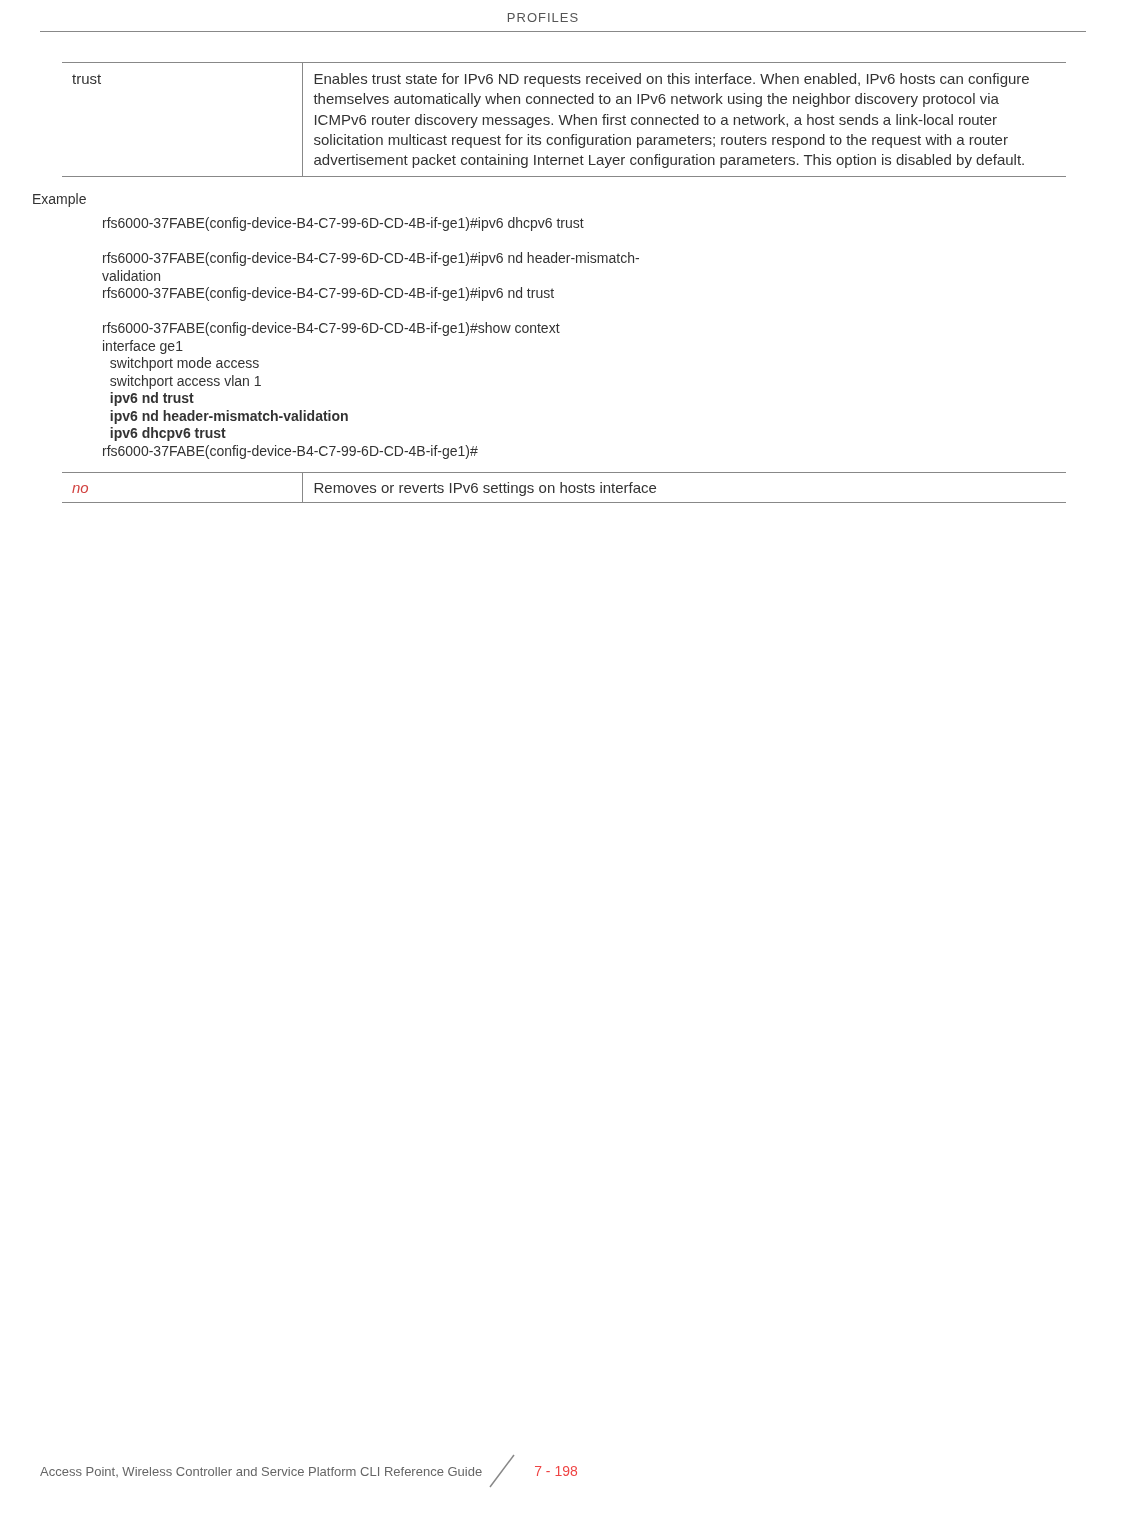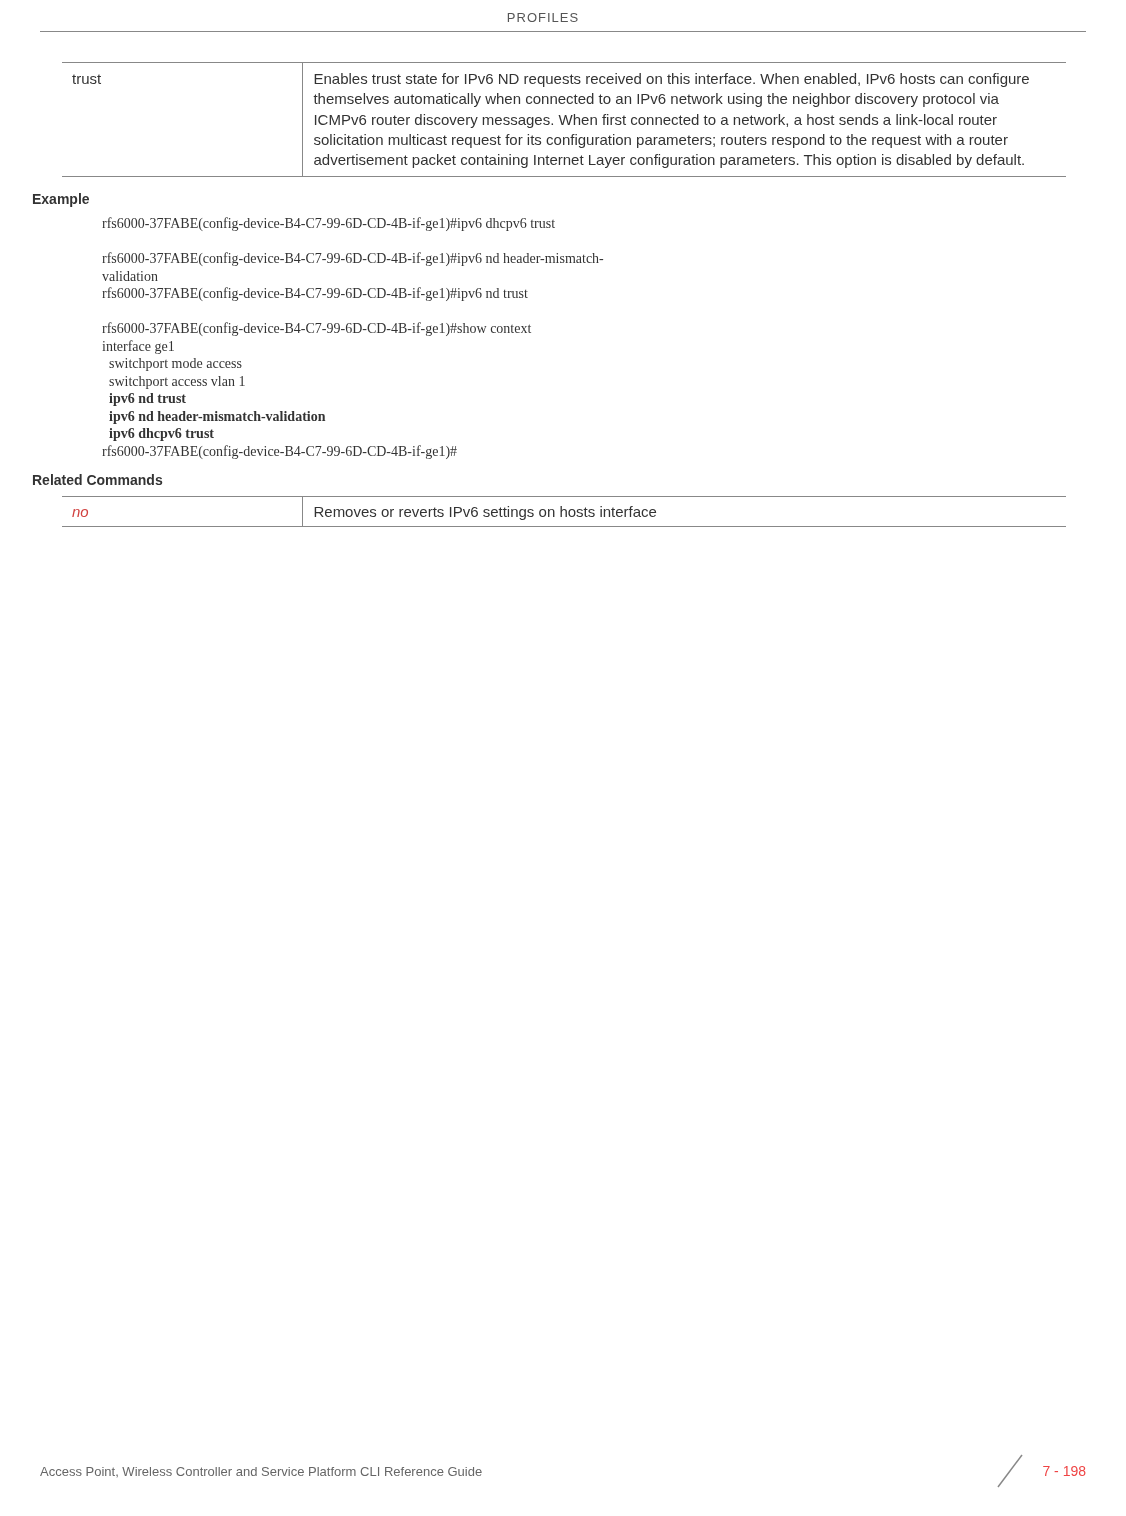--- a/index.html
+++ b/index.html
@@ -38,28 +38,28 @@
       padding: 6px 10px;
       vertical-align: top;
       font-size: 15px;
       line-height: 1.35;
     }
     .param-table td.left-cell {
       width: 24%;
       border-right: 1px solid #888;
     }
     .section-title {
-      font-weight: bold;
+      font-weight: normal;
       font-size: 14px;
       margin-left: -30px;
       margin-bottom: 8px;
       margin-top: 12px;
     }
     .cli-block {
-      font-family: Liberation Serif, serif;
+      font-family: Liberation Sans, sans-serif;
       font-size: 14px;
       white-space: pre;
       line-height: 1.25;
       margin-left: 40px;
       margin-bottom: 12px;
     }
     .cli-bold {
       font-weight: bold;
     }
     .related-table {
@@ -82,21 +82,20 @@
     }
     .footer {
       position: absolute;
       bottom: 25px;
       left: 0;
       right: 0;
       padding: 0 40px;
     }
     .footer-line {
       display: flex;
-      justify-content: space-between;
       align-items: center;
     }
     .footer-text {
       font-size: 13px;
       color: #666;
     }
     .page-number-block {
       display: flex;
       align-items: center;
     }
@@ -138,21 +137,20 @@
 
 <span>rfs6000-37FABE(config-device-B4-C7-99-6D-CD-4B-if-ge1)#show context</span>
 <span>interface ge1</span>
 <span>  switchport mode access</span>
 <span>  switchport access vlan 1</span>
 <span class="cli-bold">  ipv6 nd trust</span>
 <span class="cli-bold">  ipv6 nd header-mismatch-validation</span>
 <span class="cli-bold">  ipv6 dhcpv6 trust</span>
 <span>rfs6000-37FABE(config-device-B4-C7-99-6D-CD-4B-if-ge1)#</span></div>
 
-  <div class="section-title">Related Commands</div>
 
   <table class="related-table">
     <tbody>
         <tr>
       <td class="left-cell">no</td>
       <td>Removes or reverts IPv6 settings on hosts interface</td>
     </tr>
   </tbody>
     </table>
 

